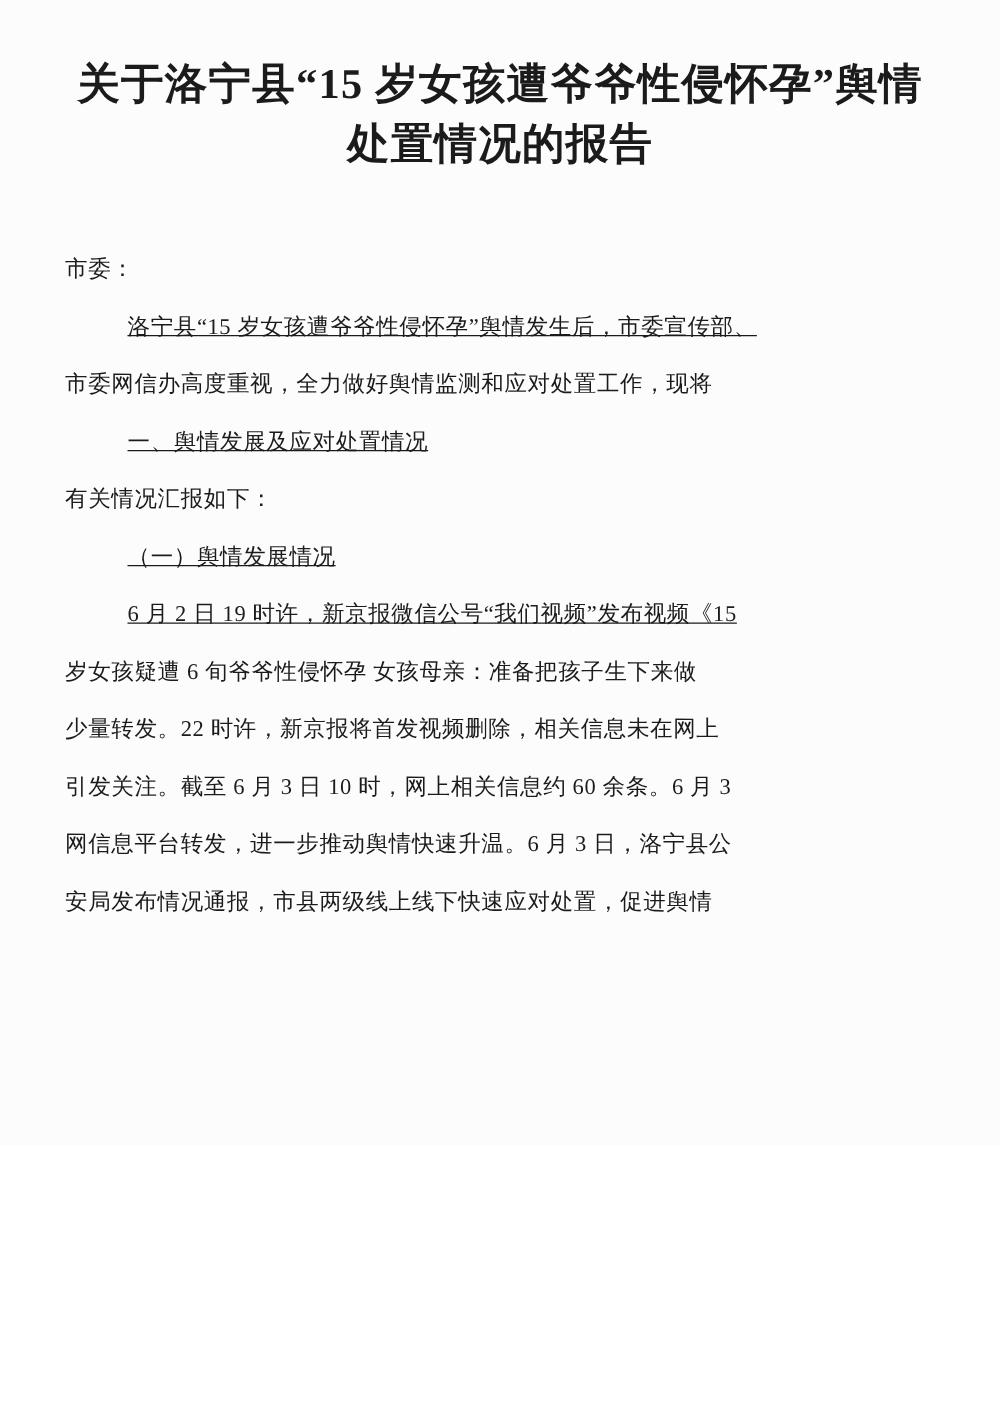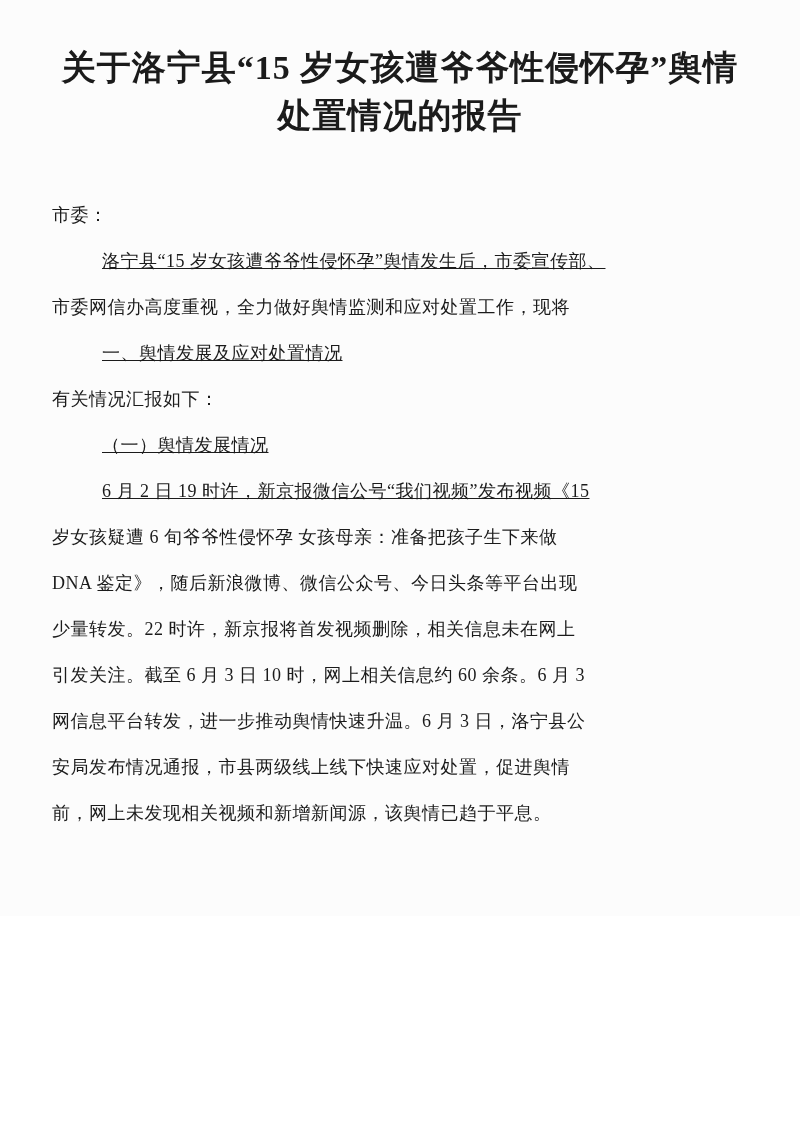--- a/index.html
+++ b/index.html
@@ -65,21 +65,19 @@
     </div>
   <div class="doc-body">
       <div class="body-line">市委：</div>
       <div class="body-line indent">洛宁县“15 岁女孩遭爷爷性侵怀孕”舆情发生后，市委宣传部、</div>
       <div class="body-line">市委网信办高度重视，全力做好舆情监测和应对处置工作，现将</div>
       <div class="body-line indent">一、舆情发展及应对处置情况</div>
       <div class="body-line">有关情况汇报如下：</div>
       <div class="body-line indent">（一）舆情发展情况</div>
       <div class="body-line indent">6 月 2 日 19 时许，新京报微信公号“我们视频”发布视频《15</div>
       <div class="body-line">岁女孩疑遭 6 旬爷爷性侵怀孕 女孩母亲：准备把孩子生下来做</div>
-      <div class="body-line">DNA 鉴定》，随后新浪微博、微信公众号、今日头条等平台出现</div>
       <div class="body-line">少量转发。22 时许，新京报将首发视频删除，相关信息未在网上</div>
       <div class="body-line">引发关注。截至 6 月 3 日 10 时，网上相关信息约 60 余条。6 月 3</div>
       <div class="body-line">网信息平台转发，进一步推动舆情快速升温。6 月 3 日，洛宁县公</div>
       <div class="body-line">安局发布情况通报，市县两级线上线下快速应对处置，促进舆情</div>
-      <div class="body-line">前，网上未发现相关视频和新增新闻源，该舆情已趋于平息。</div>
     </div>
   <div class="page-footer">- 1 -</div>
 </div>
 
 </body></html>

